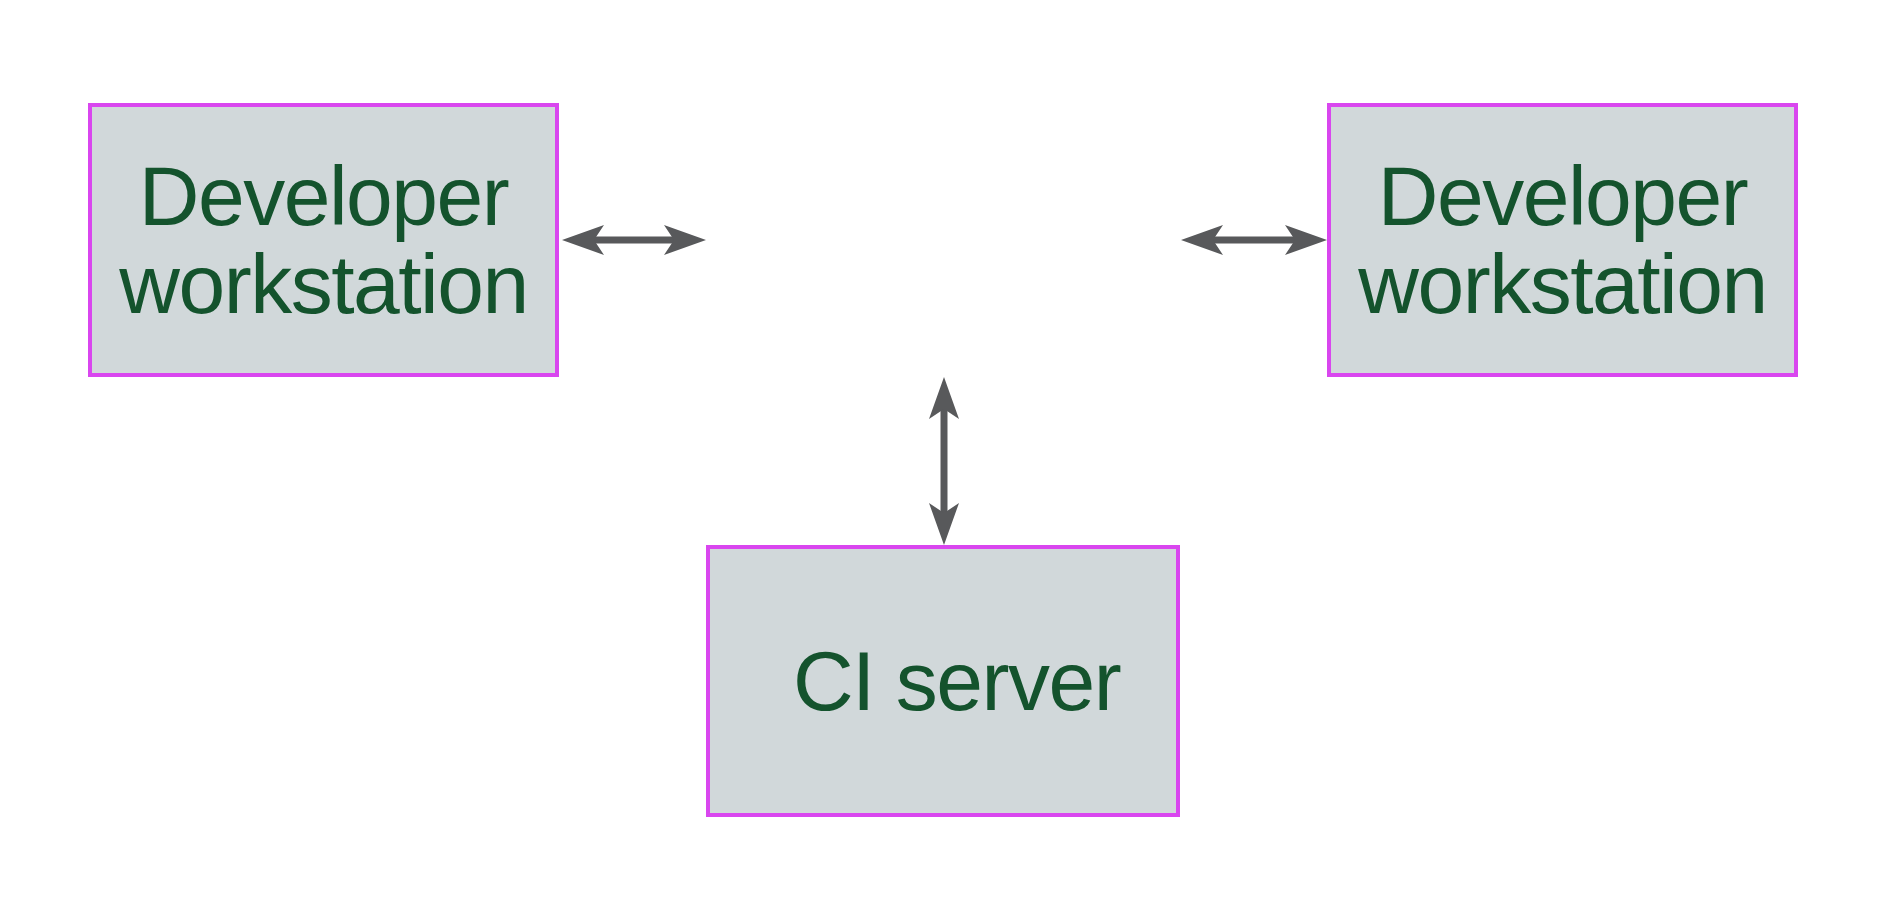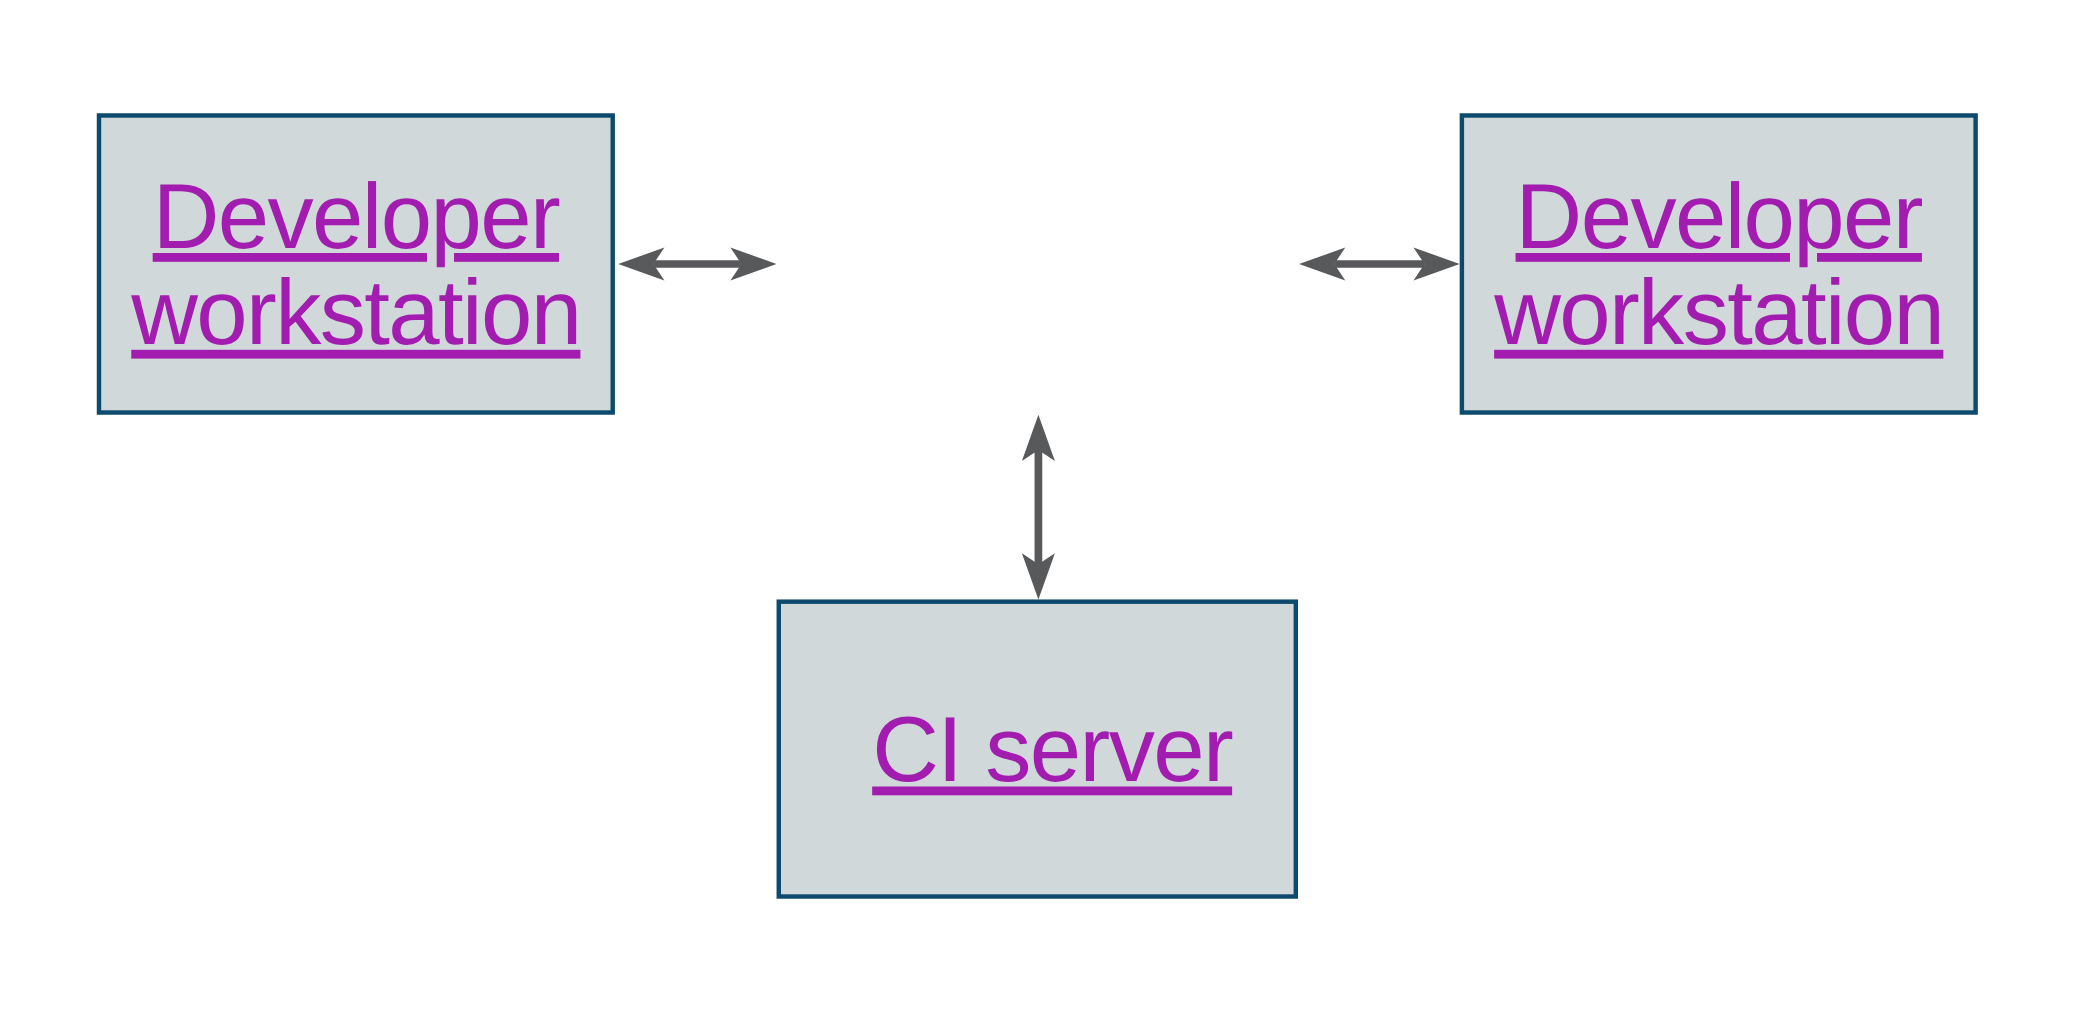--- a/index.html
+++ b/index.html
@@ -12,30 +12,29 @@
     width: 1900px;
     height: 922px;
     background: #ffffff;
     overflow: hidden;
     font-family: "Liberation Sans", sans-serif;
   }
   .node {
     position: absolute;
     box-sizing: border-box;
     background: #d1d8da;
-    border: 4px solid #0c4a6e;
+    border: 4px solid #d946ef;
     display: flex;
     align-items: center;
     justify-content: center;
     text-align: center;
-    color: #a21caf;
+    color: #14532d;
     font-size: 84px;
     line-height: 1.05;
     letter-spacing: -1.5px;
-    text-decoration: underline;
   }
   .node span {
     display: block;
     width: 100%;
     padding: 0 6px;
   }
   #node-dev-left   { left: 88px;   top: 103px; width: 471px; height: 274px; }
   #node-shared     { left: 706px;  top: 102px; width: 475px; height: 273px; }
   #node-dev-right  { left: 1327px; top: 103px; width: 471px; height: 274px; }
   #node-ci         { left: 706px;  top: 545px; width: 474px; height: 272px; padding-left: 27px; }

